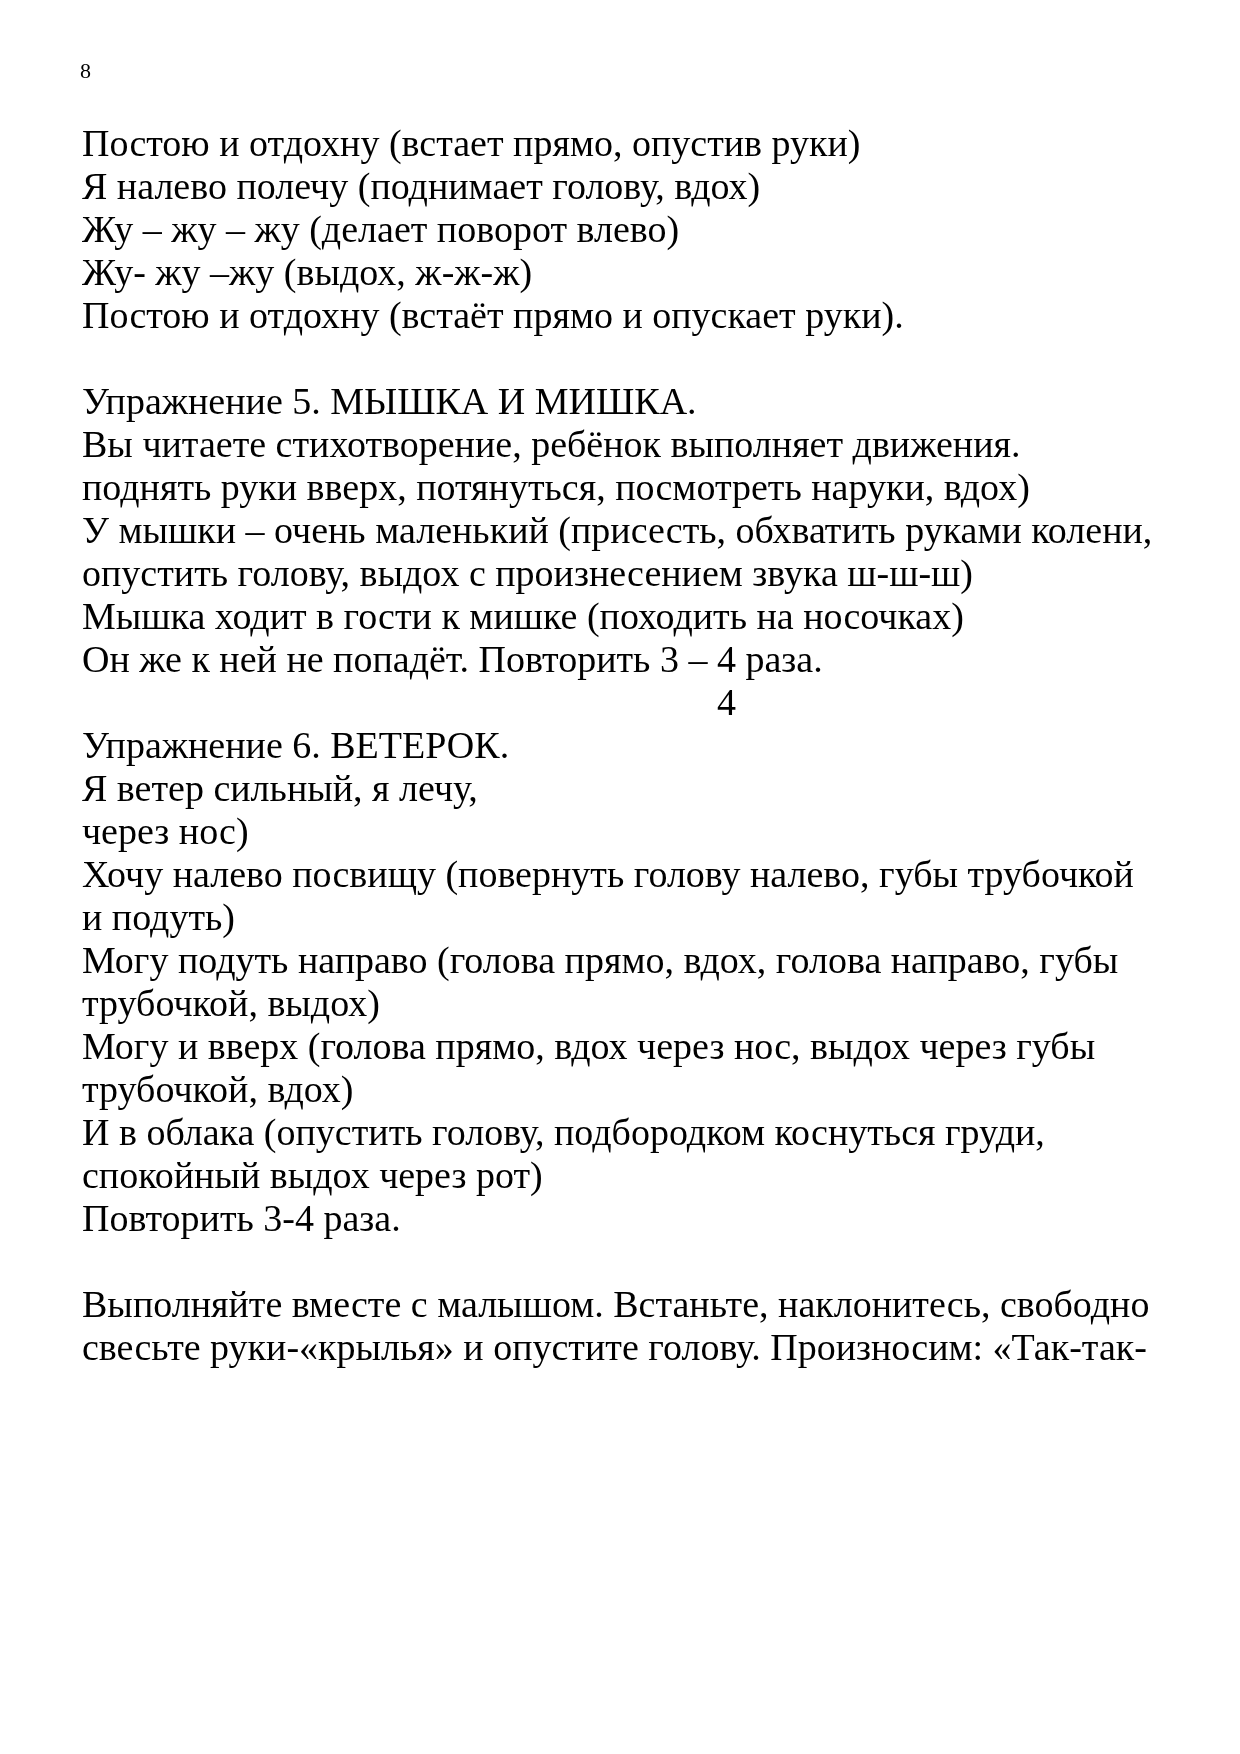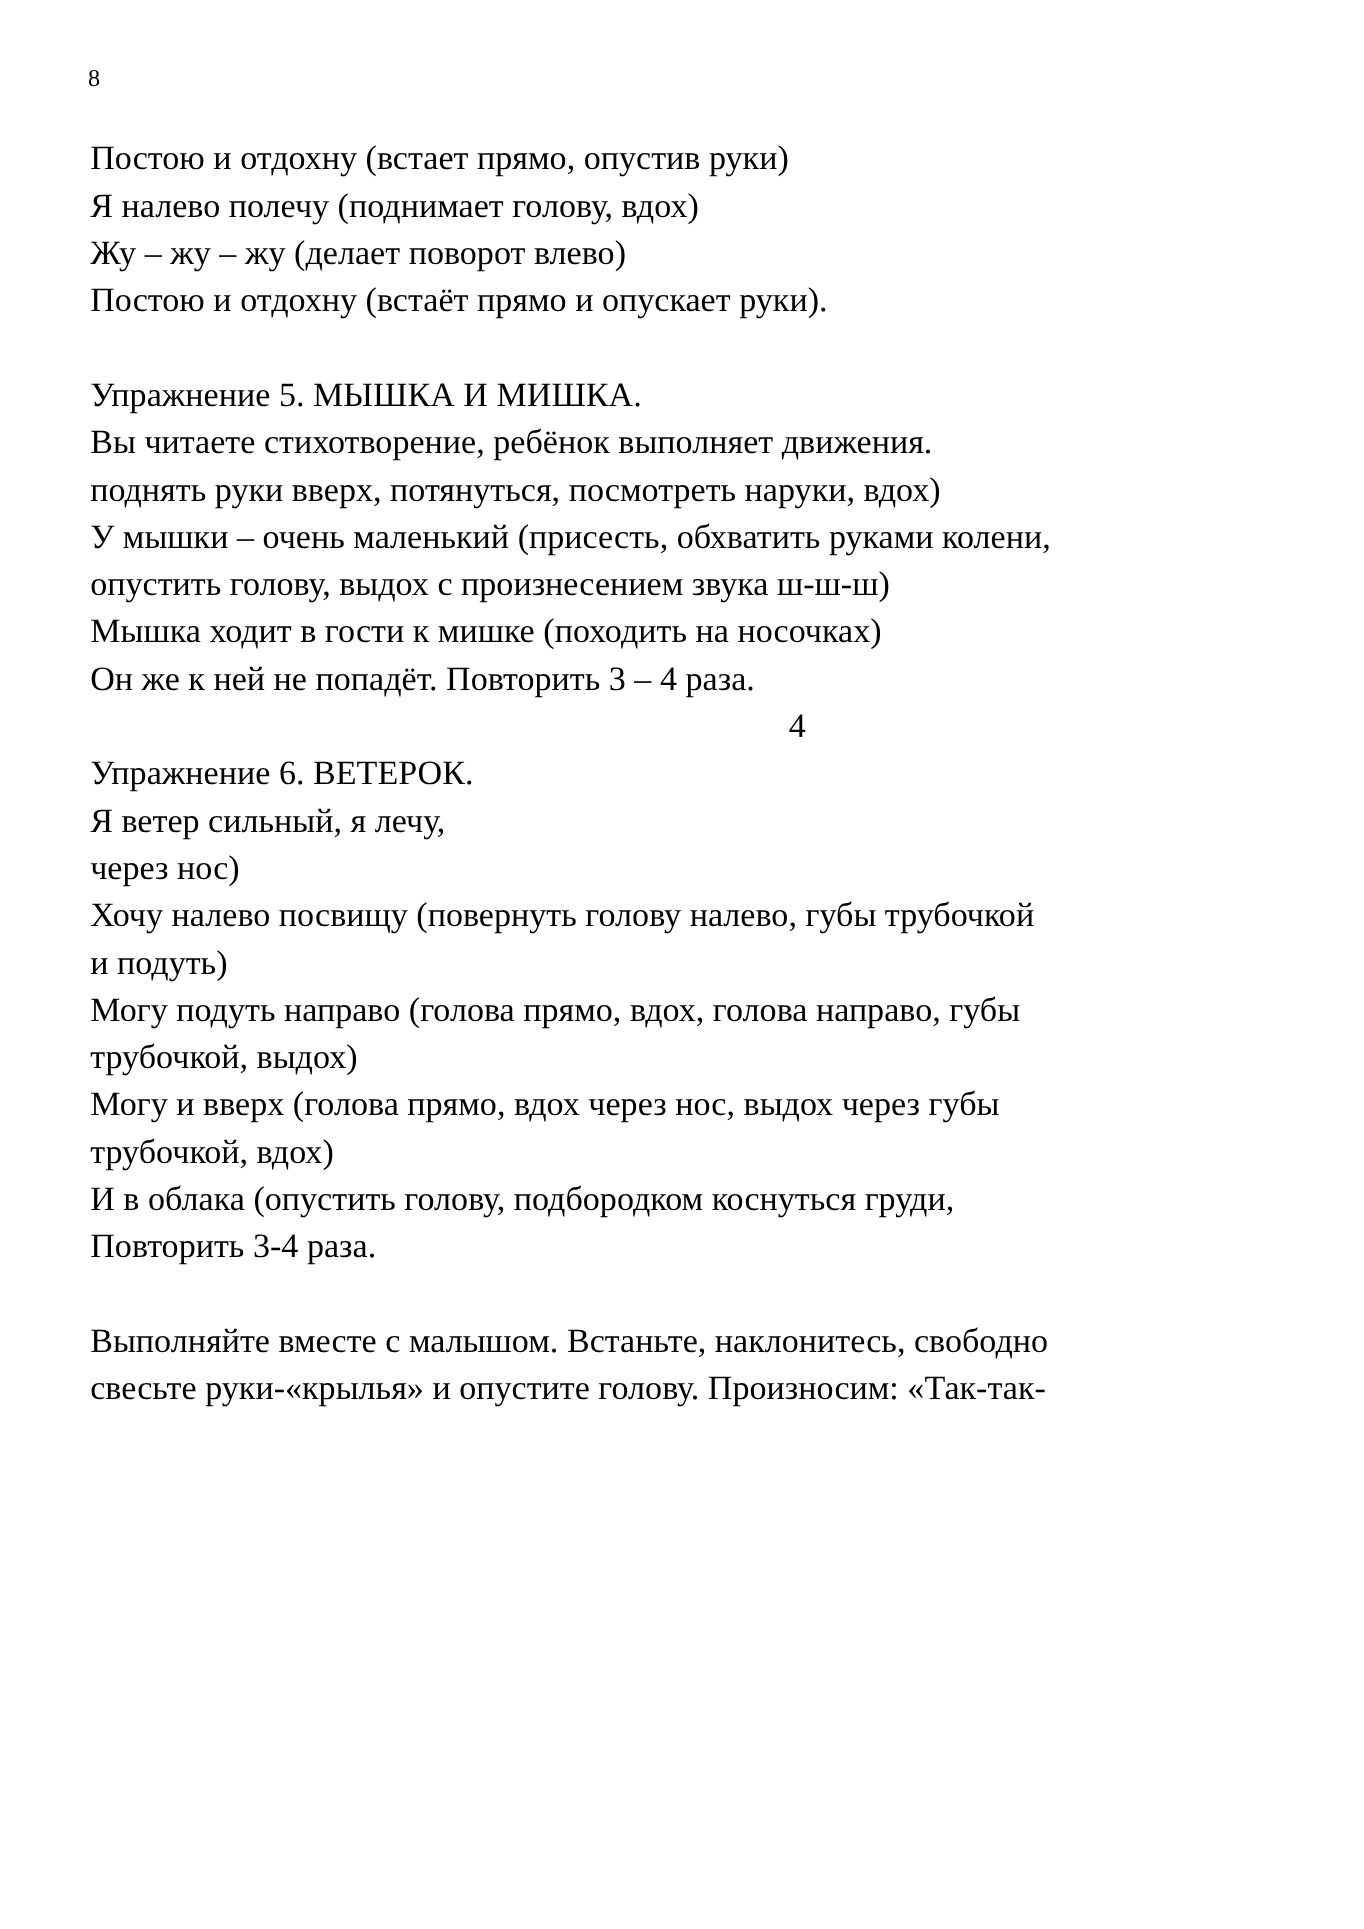--- a/index.html
+++ b/index.html
@@ -21,21 +21,21 @@
     left: 80px;
     top: 58px;
     font-size: 22px;
     line-height: 26px;
   }
   .content {
     position: absolute;
     left: 82px;
     top: 122px;
     width: 1140px;
-    font-size: 31px;
+    font-size: 38px;
     line-height: 43px;
   }
   .block {
     height: 43px;
     white-space: pre;
     font-weight: normal;
   }
   .block strong {
     font-weight: normal;
   }
@@ -45,38 +45,40 @@
 </style>
 </head>
 <body>
 
 <div class="page" style="background: rgb(255, 255, 255); color: rgb(0, 0, 0);">
   <div class="pagenum">8</div>
   <div class="content">
       <div class="block line">Постою и отдохну (встает прямо, опустив руки)</div>
       <div class="block line">Я налево полечу (поднимает голову, вдох)</div>
       <div class="block line">Жу – жу – жу (делает поворот влево)</div>
+      <div class="block line">Жу- жу –жу (выдох, ж-ж-ж)</div>
       <div class="block line">Постою и отдохну (встаёт прямо и опускает руки).</div>
       <div class="block spacer">&nbsp;</div>
       <div class="block heading"><strong>Упражнение 5. МЫШКА И МИШКА.</strong></div>
       <div class="block line">Вы читаете стихотворение, ребёнок выполняет движения.</div>
       <div class="block line">поднять руки вверх, потянуться, посмотреть наруки, вдох)</div>
       <div class="block line">У мышки – очень маленький (присесть, обхватить руками колени,</div>
       <div class="block line">опустить голову, выдох с произнесением звука ш-ш-ш)</div>
       <div class="block line">Мышка ходит в гости к мишке (походить на носочках)</div>
       <div class="block line">Он же к ней не попадёт. Повторить 3 – 4 раза.</div>
       <div class="block centered">4</div>
       <div class="block heading"><strong>Упражнение 6. ВЕТЕРОК</strong>.</div>
       <div class="block line">Я ветер сильный, я лечу,</div>
       <div class="block line">через нос)</div>
       <div class="block line">Хочу налево посвищу (повернуть голову налево, губы трубочкой</div>
       <div class="block line">и подуть)</div>
       <div class="block line">Могу подуть направо (голова прямо, вдох, голова направо, губы</div>
       <div class="block line">трубочкой, выдох)</div>
       <div class="block line">Могу и вверх (голова прямо, вдох через нос, выдох через губы</div>
       <div class="block line">трубочкой, вдох)</div>
       <div class="block line">И в облака (опустить голову, подбородком коснуться груди,</div>
+      <div class="block line">спокойный выдох через рот)</div>
       <div class="block line">Повторить 3-4 раза.</div>
       <div class="block spacer">&nbsp;</div>
       <div class="block line">Выполняйте вместе с малышом. Встаньте, наклонитесь, свободно</div>
       <div class="block line">свесьте руки-«крылья» и опустите голову. Произносим: «Так-так-</div>
     </div>
 </div>
 
 </body></html>

